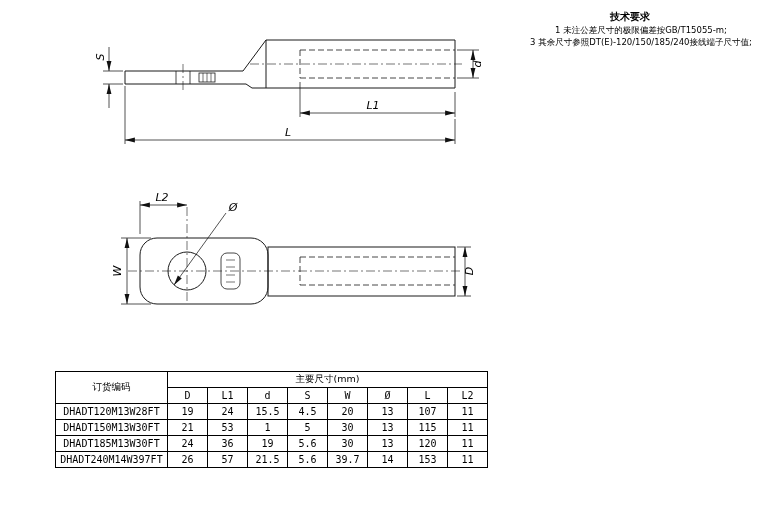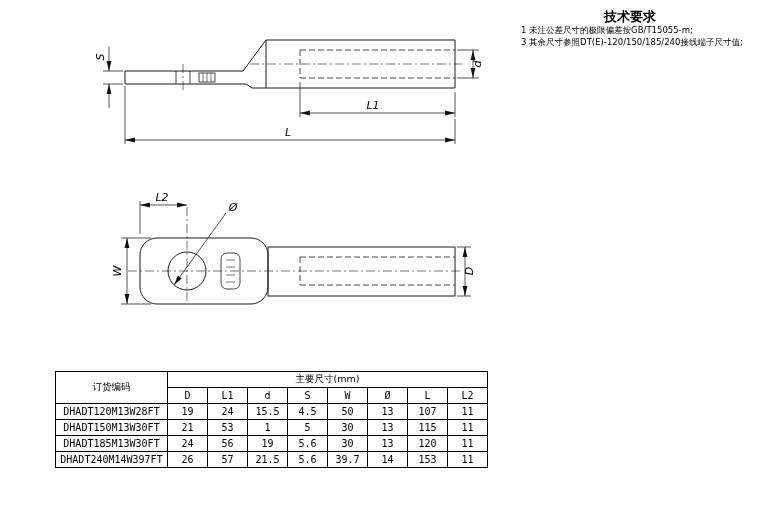--- a/index.html
+++ b/index.html
@@ -6,22 +6,22 @@
   html, body { margin: 0; padding: 0; }
   body {
     width: 762px; height: 507px; background: #ffffff;
     font-family: "DejaVu Sans", "Liberation Sans", sans-serif; color: #000;
   }
   .sheet { position: relative; width: 762px; height: 507px; background: #fff; overflow: hidden; }
 
   .drawing { position: absolute; left: 0; top: 0; }
 
   .tech { position: absolute; left: 521px; top: 11px; width: 240px; font-size: 8.5px; line-height: 12.2px; }
-  .tech-title { font-weight: bold; font-size: 13px; width: 218px; text-align: center; margin-bottom: 1px; }
-  .tech-line { white-space: nowrap; }
+  .tech-title { font-weight: bold; font-size: 10px; width: 218px; text-align: center; margin-bottom: 1px; }
+  .tech-line { white-space: nowrap; text-align: center; }
 
   .spec {
     position: absolute; left: 55px; top: 371px;
     border-collapse: collapse; table-layout: fixed;
     font-family: "DejaVu Sans Mono", "Liberation Mono", monospace;
     font-size: 10px;
   }
   .spec th, .spec td {
     border: 1px solid #000; text-align: center; vertical-align: middle;
     padding: 0 2px; height: 16px; font-weight: normal; overflow: hidden; white-space: nowrap;
@@ -149,40 +149,40 @@
         <th class="val">L</th>
         <th class="val">L2</th>
       </tr>
 
       <tr>
         <td class="code">DHADT120M13W28FT</td>
         <td class="val">19</td>
         <td class="val">24</td>
         <td class="val">15.5</td>
         <td class="val">4.5</td>
-        <td class="val">50</td>
+        <td class="val">20</td>
         <td class="val">13</td>
         <td class="val">107</td>
         <td class="val">11</td>
       </tr>
       <tr>
         <td class="code">DHADT150M13W30FT</td>
         <td class="val">21</td>
         <td class="val">53</td>
         <td class="val">1</td>
         <td class="val">5</td>
         <td class="val">30</td>
         <td class="val">13</td>
         <td class="val">115</td>
         <td class="val">11</td>
       </tr>
       <tr>
         <td class="code">DHADT185M13W30FT</td>
         <td class="val">24</td>
-        <td class="val">56</td>
+        <td class="val">36</td>
         <td class="val">19</td>
         <td class="val">5.6</td>
         <td class="val">30</td>
         <td class="val">13</td>
         <td class="val">120</td>
         <td class="val">11</td>
       </tr>
       <tr>
         <td class="code">DHADT240M14W397FT</td>
         <td class="val">26</td>

